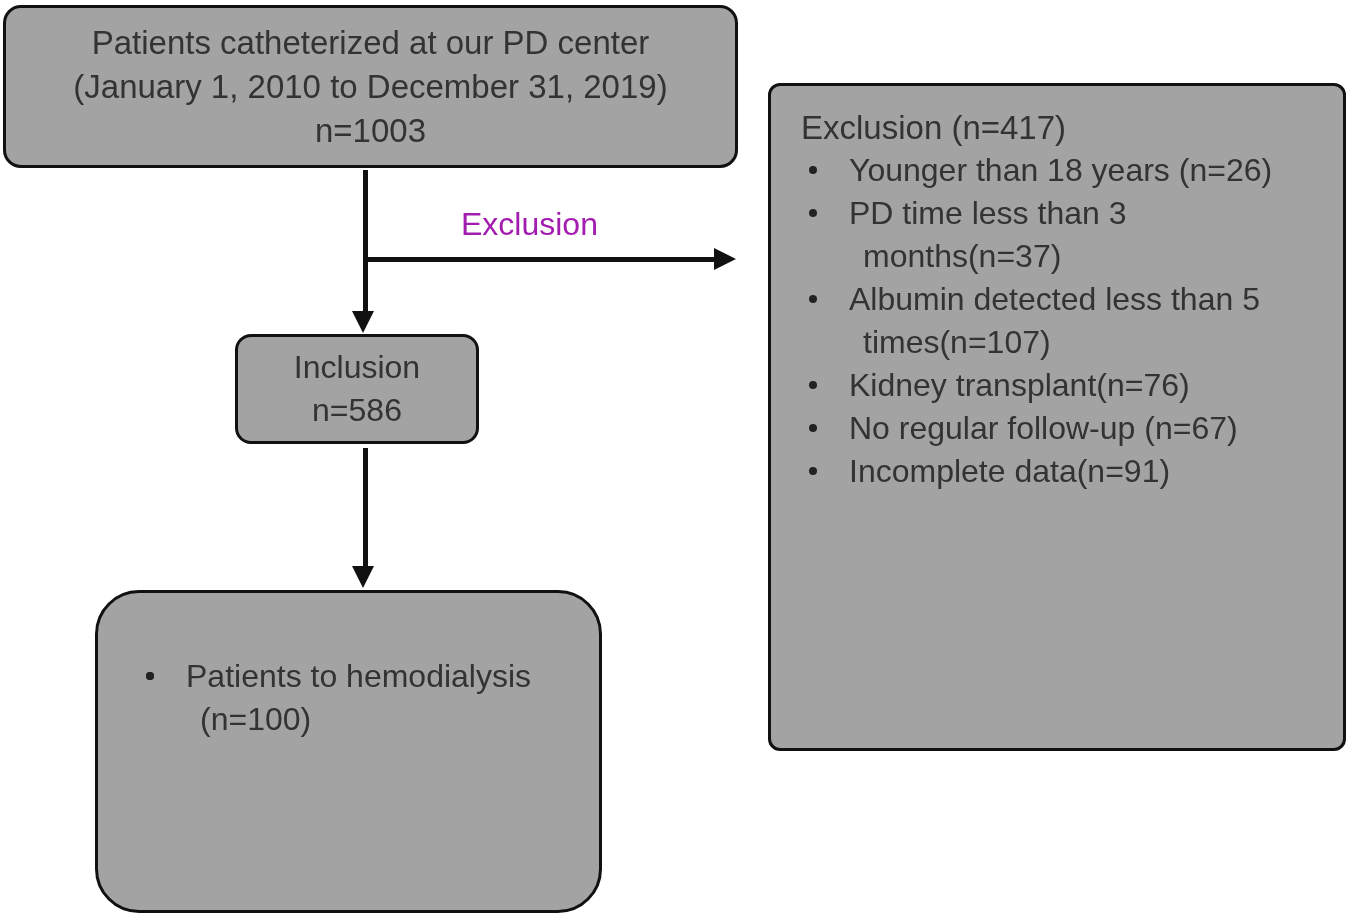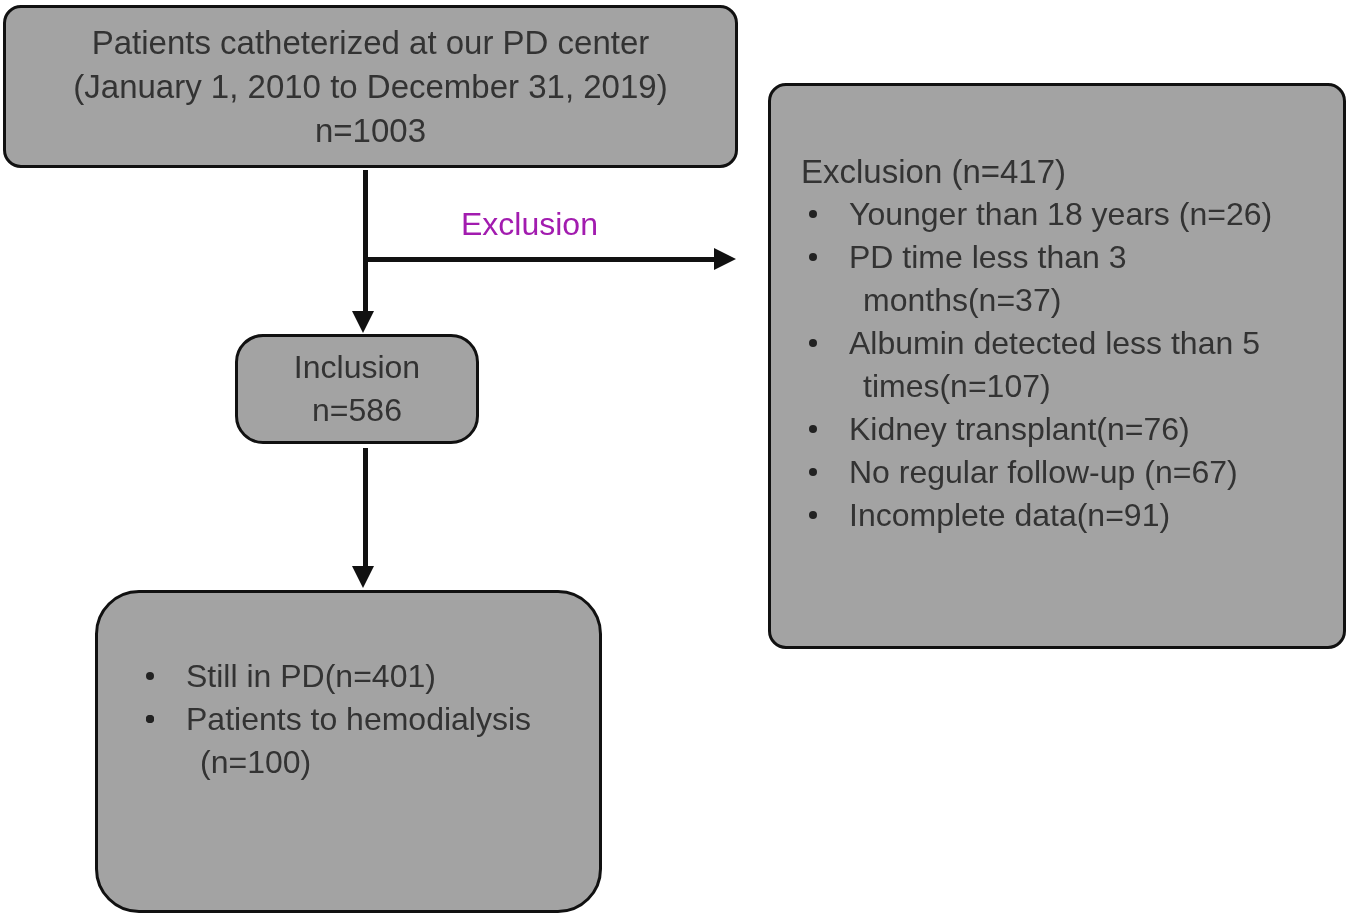--- a/index.html
+++ b/index.html
@@ -43,36 +43,36 @@
     font-size: 33px;
     line-height: 44px;
     text-align: center;
     white-space: nowrap;
   }
 
   #box-exclusion {
     left: 768px;
     top: 83px;
     width: 578px;
-    height: 566px;
-    border-radius: 18px;
-    padding: 64px 0 0 30px;
+    height: 668px;
+    border-radius: 12px;
+    padding: 20px 0 0 30px;
   }
   #box-exclusion .heading {
     font-size: 33px;
     line-height: 43px;
     white-space: nowrap;
   }
 
   #box-inclusion {
     left: 235px;
     top: 334px;
     width: 244px;
     height: 110px;
-    border-radius: 28px;
+    border-radius: 16px;
     display: flex;
     flex-direction: column;
     align-items: center;
     justify-content: center;
   }
   #box-inclusion .line {
     font-size: 32px;
     line-height: 43px;
     text-align: center;
     white-space: nowrap;
@@ -217,24 +217,20 @@
     <div class="line">n=586</div>
   </div>
 
   <div class="vline" id="conn2-v"></div>
   <div class="arrow-down" id="conn2-head"></div>
 
   <div class="node" id="box-outcomes">
     <ul class="bullets" id="outcomes-list">
         <li>
           <span class="dot"></span>
-          <span class="txt">Still in PD(n=401)</span>
-        </li>
-        <li>
-          <span class="dot"></span>
         </li>
         <li>
           <span class="dot"></span>
           <span class="txt">Patients to hemodialysis</span>
           <span class="cont">(n=100)</span>
         </li>
       </ul>
   </div>
 
 </div>

